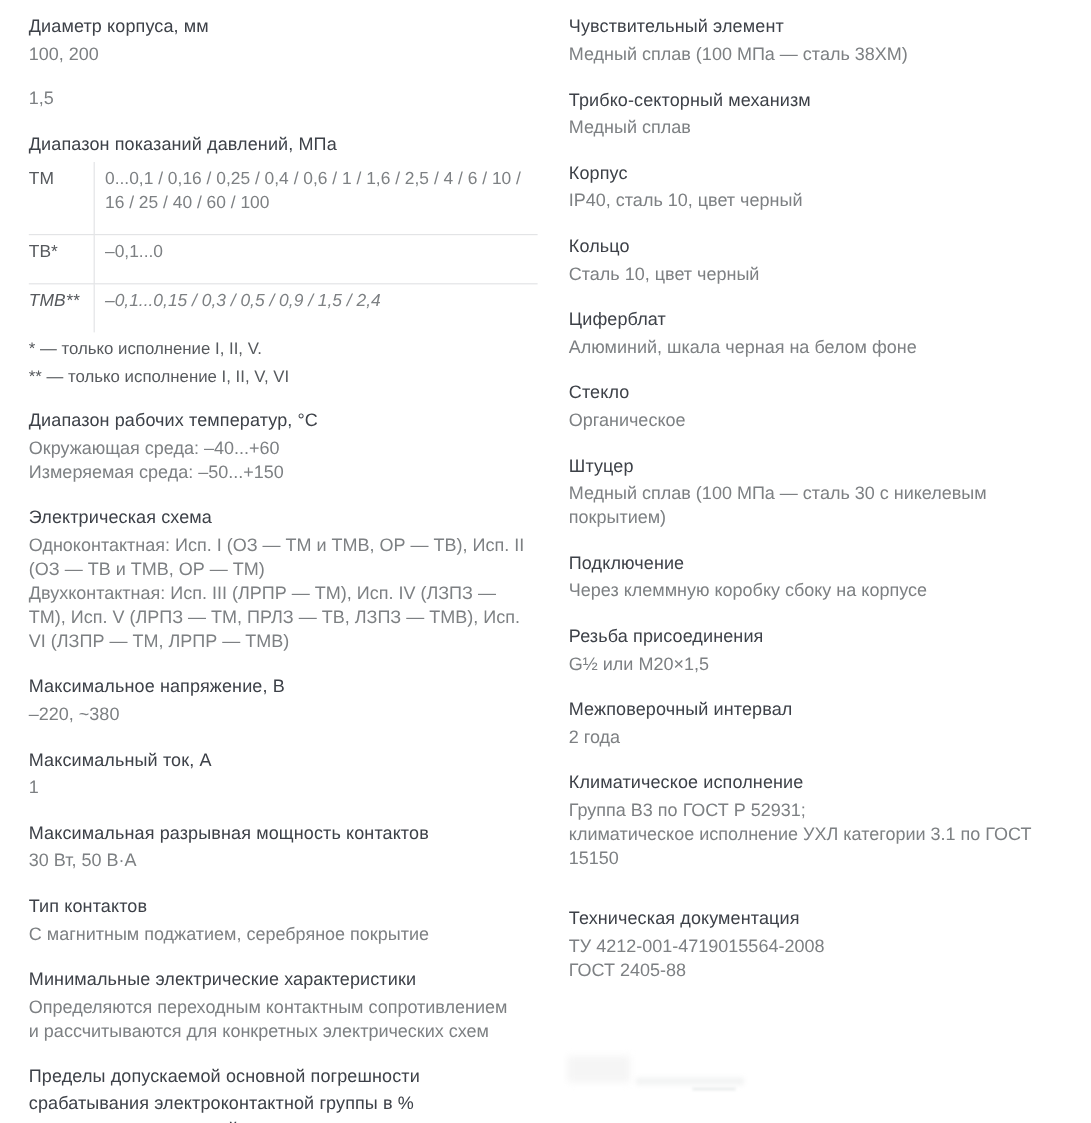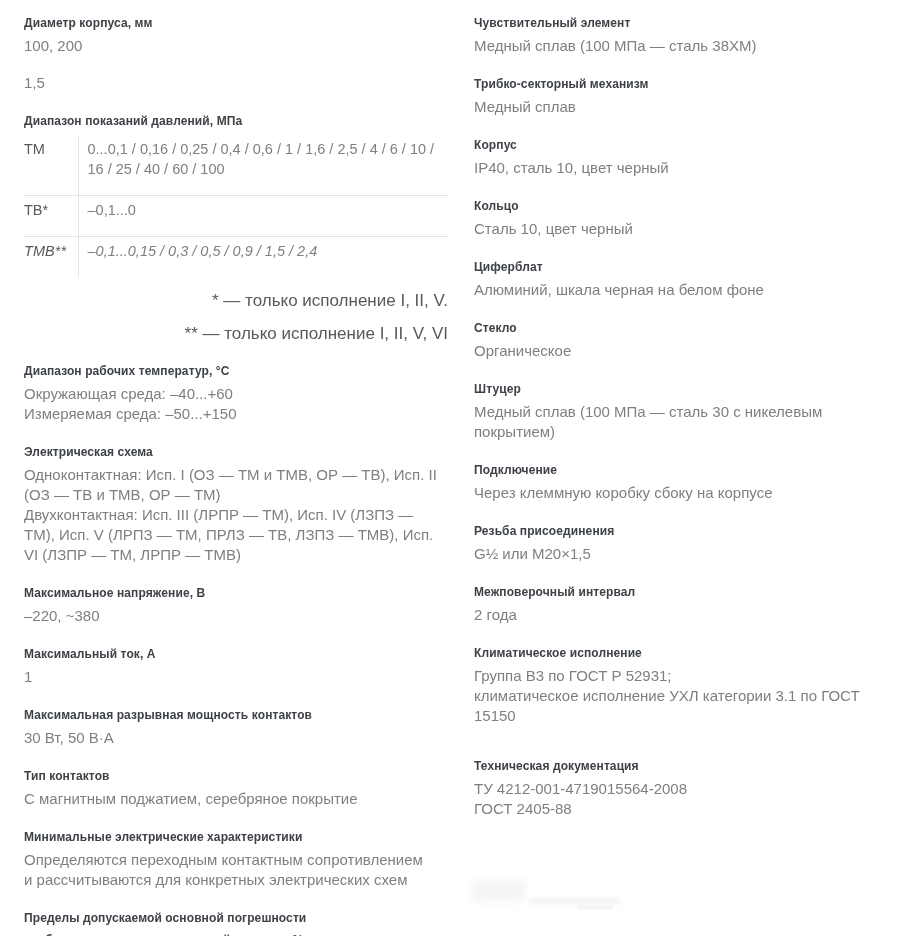--- a/index.html
+++ b/index.html
@@ -17,21 +17,21 @@
     font-family:"Liberation Sans","DejaVu Sans",sans-serif;
     position:relative;
   }
   .page{display:flex;gap:26px;padding:12px 22px 0 24px;}
   .col{flex:none;}
   .col-left{width:424px;}
   .col-right{width:413px;}
   .spec{margin:0 0 17px 0;}
   .spec-title{
     margin:0 0 2px 0;
-    font-size:12px;line-height:22px;font-weight:700;
+    font-size:15px;line-height:22px;font-weight:400;
     color:var(--heading);
     white-space:pre-line;
     letter-spacing:.1px;
   }
   .spec-value{
     margin:0;
     font-size:15px;line-height:20px;font-weight:400;
     color:var(--body);
     white-space:pre-line;
   }
@@ -44,24 +44,23 @@
     vertical-align:top;
   }
   .spec-table tr:last-child td{border-bottom:none;font-style:italic;}
   .spec-table td.lbl{
     width:54px;padding-left:0;
     color:var(--note);
     border-right:1px solid var(--border);
     white-space:nowrap;
   }
   .footnote{
-    margin:14px 0 0 0;
-    font-size:17px;line-height:19px;
+    margin:4px 0 0 0;
+    font-size:14px;line-height:19px;
     color:var(--note);
-    text-align:right;
   }
   .mt-lg{margin-top:29px;}
   .smudge{position:absolute;pointer-events:none;}
   .smudge-a{left:473px;top:880px;width:52px;height:22px;background:#f5f5f5;filter:blur(3px);}
   .smudge-b{left:530px;top:898px;width:90px;height:6px;background:#f2f3f3;filter:blur(2px);}
   .smudge-c{left:577px;top:906px;width:36px;height:3px;background:#eef0f0;filter:blur(1px);}
 </style>
 </head>
 <body>
 

